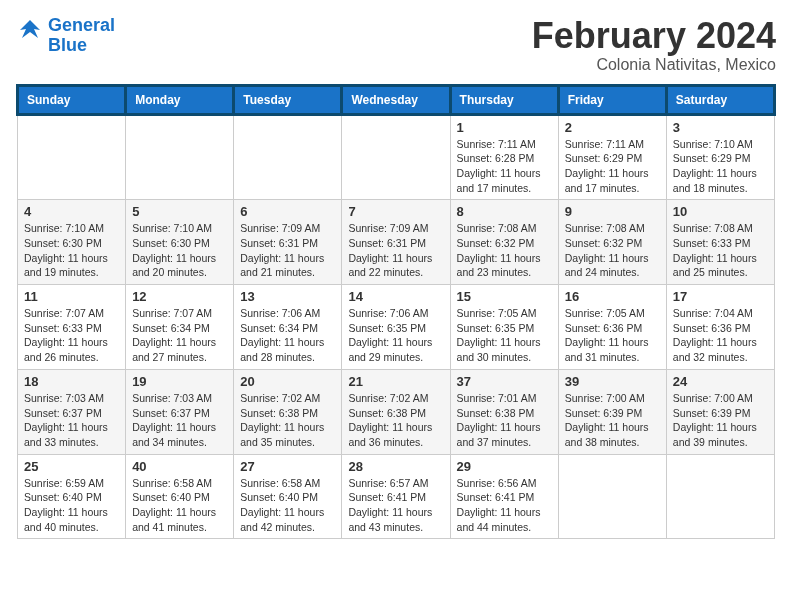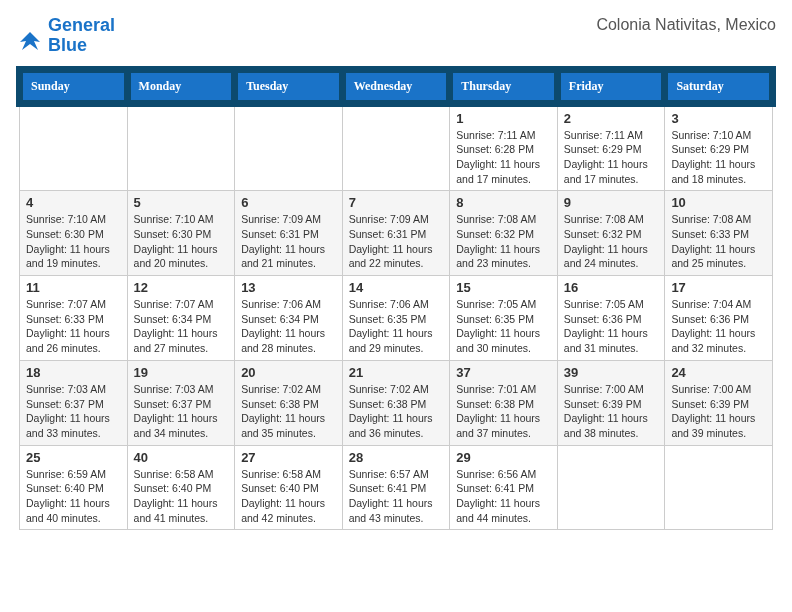--- a/index.html
+++ b/index.html
@@ -11,21 +11,21 @@
       padding: 16px;
     }
     .header {
       display: flex;
       justify-content: space-between;
       align-items: flex-start;
       margin-bottom: 10px;
     }
     .logo {
       display: flex;
-      align-items: flex-end;
+      align-items: flex-start;
       gap: 4px;
     }
     .logo-text {
       font-size: 18px;
       font-weight: bold;
       color: #333;
       line-height: 1.1;
     }
     .logo-text span {
       color: #1a73c8;
@@ -52,22 +52,21 @@
       border-collapse: collapse;
       font-size: 11px;
     }
     thead tr th {
       background-color: #1a73c8;
       color: #fff;
       text-align: left;
       padding: 6px 8px;
       font-size: 12px;
       font-weight: bold;
-      border: 7px solid #0c4a6e;
-      font-family: Liberation Serif, serif;
+      border: 3px solid #0c4a6e;
     }
     tbody tr td {
       border: 1px solid #ccc;
       vertical-align: top;
       padding: 4px 6px;
       width: calc(100% / 7);
       min-height: 80px;
       height: 80px;
     }
     tbody tr:nth-child(even) {
@@ -98,20 +97,21 @@
   <div class="logo">
     <svg class="logo-bird" viewBox="0 0 28 28">
       <polygon points="14,4 24,14 18,13 22,22 14,16 6,22 10,13 4,14" fill="#1a73c8"></polygon>
     </svg>
     <div class="logo-text">
       <div><span>General</span></div>
       <div><span style="color:#1a73c8;">Blue</span></div>
     </div>
   </div>
   <div class="title-block">
+    <div class="month-title">February 2024</div>
     <div class="subtitle">Colonia Nativitas, Mexico</div>
   </div>
 </div>
 
 <table>
   <thead>
     <tr>
     <th>Sunday</th>
         <th>Monday</th>
         <th>Tuesday</th>

